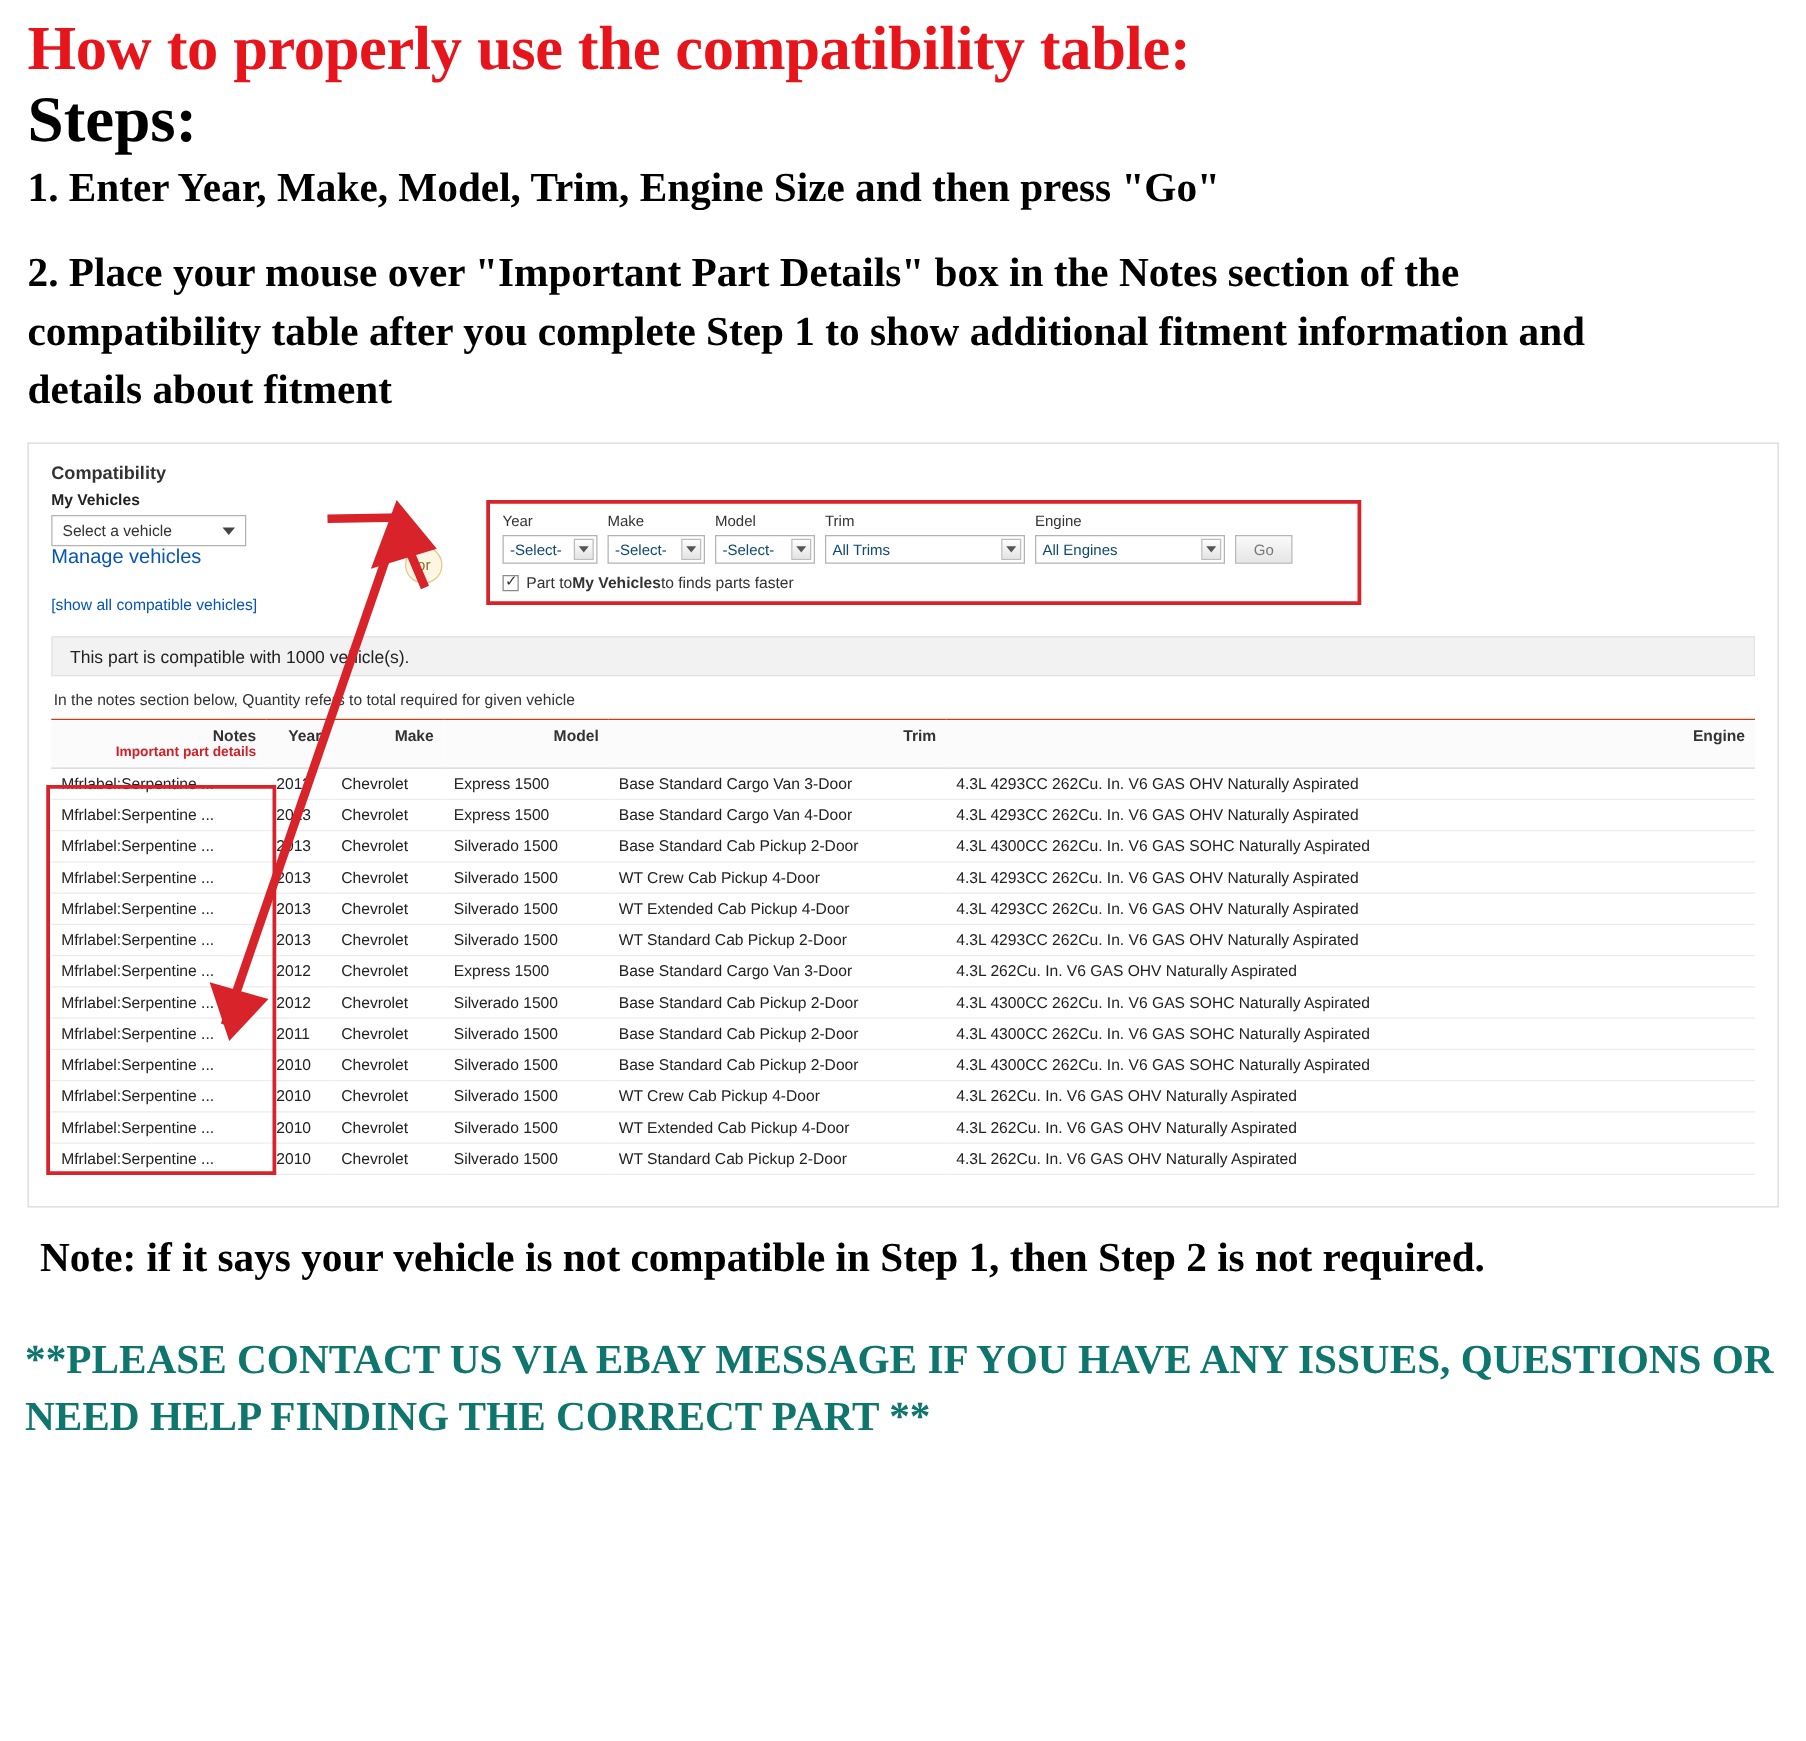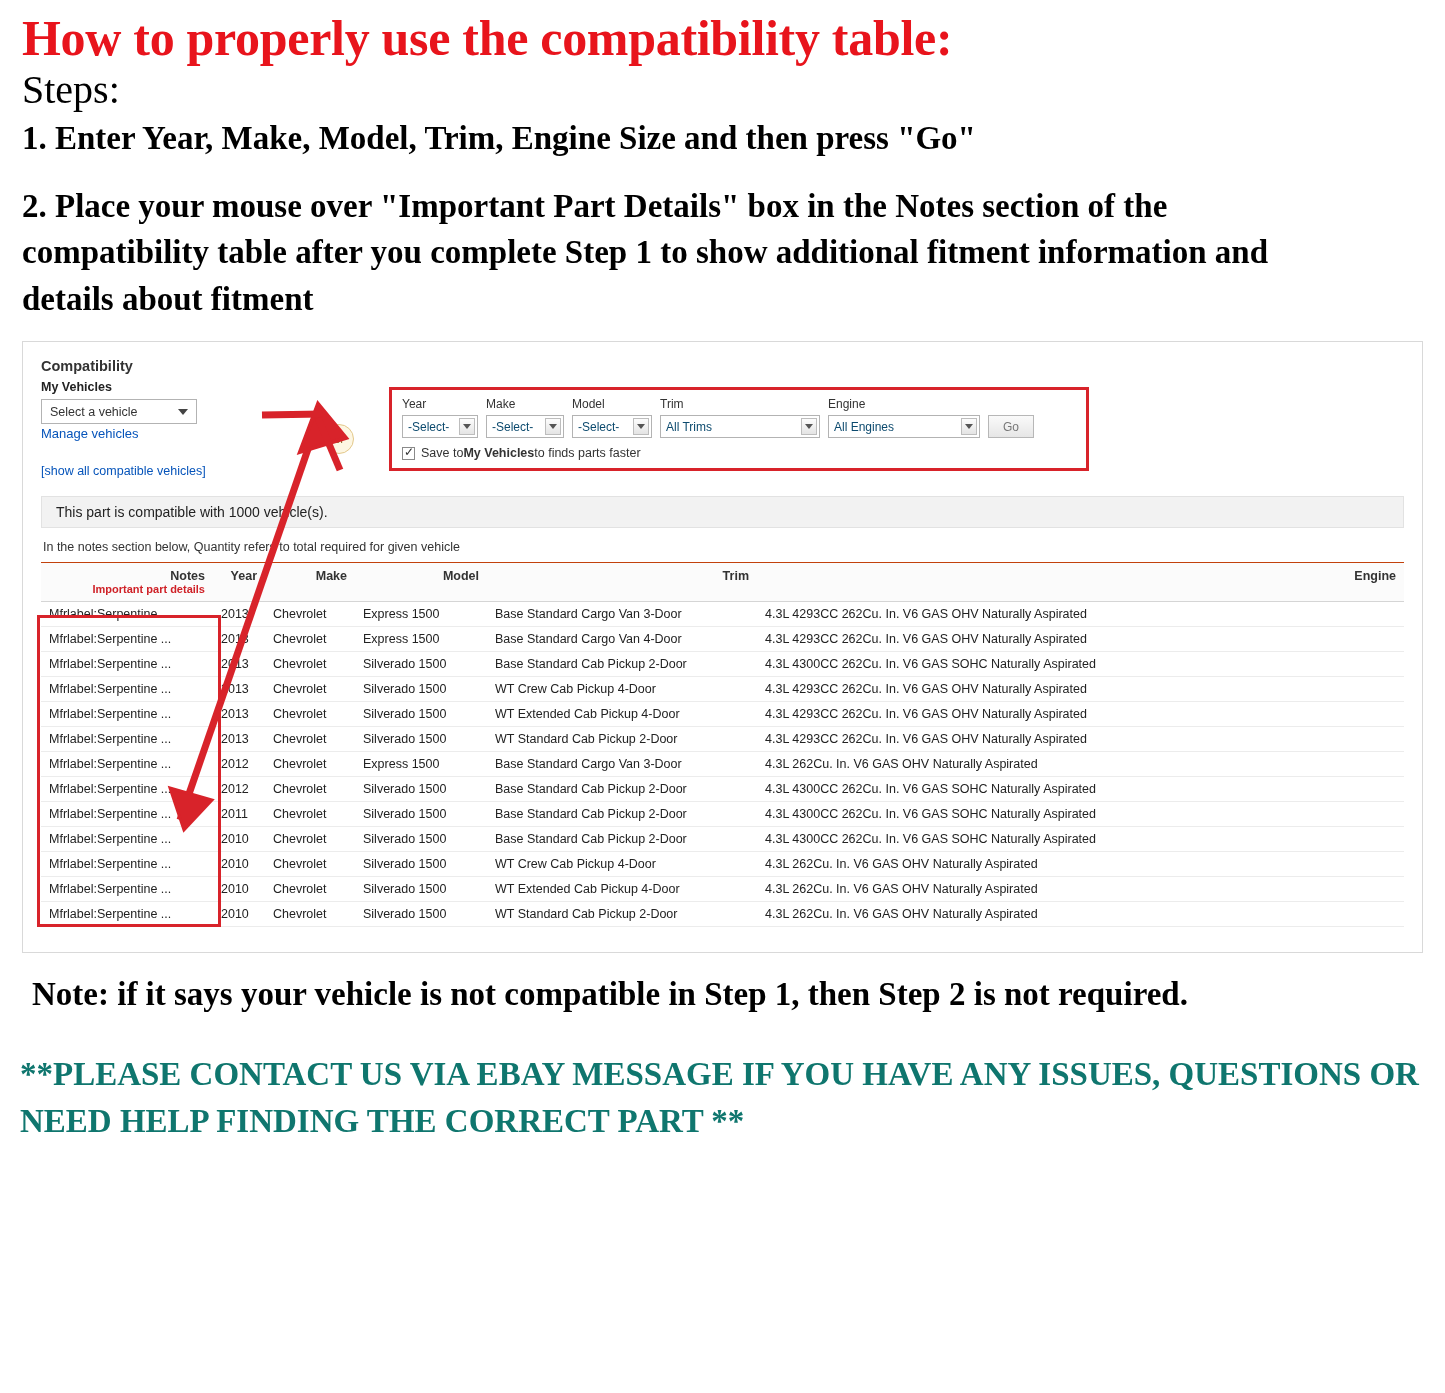--- a/index.html
+++ b/index.html
@@ -20,22 +20,22 @@
     font-family: "Liberation Serif", serif;
     font-weight: bold;
     font-size: 50px;
     color: #e8141c;
     line-height: 1.12;
     margin: 0 0 2px 0;
     letter-spacing: -0.3px;
   }
   .steps-label {
     font-family: "Liberation Serif", serif;
-    font-weight: normal;
-    font-size: 40px;
+    font-weight: bold;
+    font-size: 52px;
     line-height: 1.1;
     margin: 0 0 4px 0;
   }
   .step-line {
     font-family: "Liberation Serif", serif;
     font-weight: bold;
     font-size: 33px;
     line-height: 1.35;
     margin: 0 0 22px 0;
   }
@@ -76,21 +76,21 @@
   .select-vehicle {
     width: 156px; height: 25px; border: 1px solid #b3b3b3; background: #fff;
     font-size: 12.5px; color: #333; display: flex; align-items: center;
     padding-left: 8px; position: relative;
   }
   .select-vehicle .caret {
     position: absolute; right: 8px; top: 50%; transform: translateY(-50%);
     width: 0; height: 0; border-left: 5px solid transparent; border-right: 5px solid transparent;
     border-top: 6px solid #444;
   }
-  .manage-link { color: #0654ba; font-size: 13px; margin-top: 13px; }
+  .manage-link { color: #0654ba; font-size: 16px; margin-top: 13px; }
   .showall-link { color: #0654ba; font-size: 12.5px; margin-top: 22px; display: block; }
 
   .or-wrap { width: 96px; display: flex; justify-content: center; padding-top: 20px; }
   .or-circle {
     width: 30px; height: 30px; border-radius: 50%;
     border: 1px solid #e3c88a; background: #fdf6e3;
     color: #8a6d2b; font-size: 12px; display: flex; align-items: center; justify-content: center;
   }
 
   .finder-box {
@@ -244,21 +244,21 @@
           <span class="f-label">Engine</span>
           <div class="f-select w-engine">
             <span>All Engines</span>
             <span class="sq"></span>
           </div>
         </div>
         <div class="go-btn">Go</div>
       </div>
       <div class="save-row">
         <span class="chk"></span>
-        <span>Save to </span>
+        <span>Part to </span>
         <strong>My Vehicles</strong>
         <span> to finds parts faster</span>
       </div>
     </div>
   </div>
 
   <div class="compat-bar">This part is compatible with 1000 vehicle(s).</div>
   <div class="qty-note">In the notes section below, Quantity refers to total required for given vehicle</div>
 
   <table class="fit">

